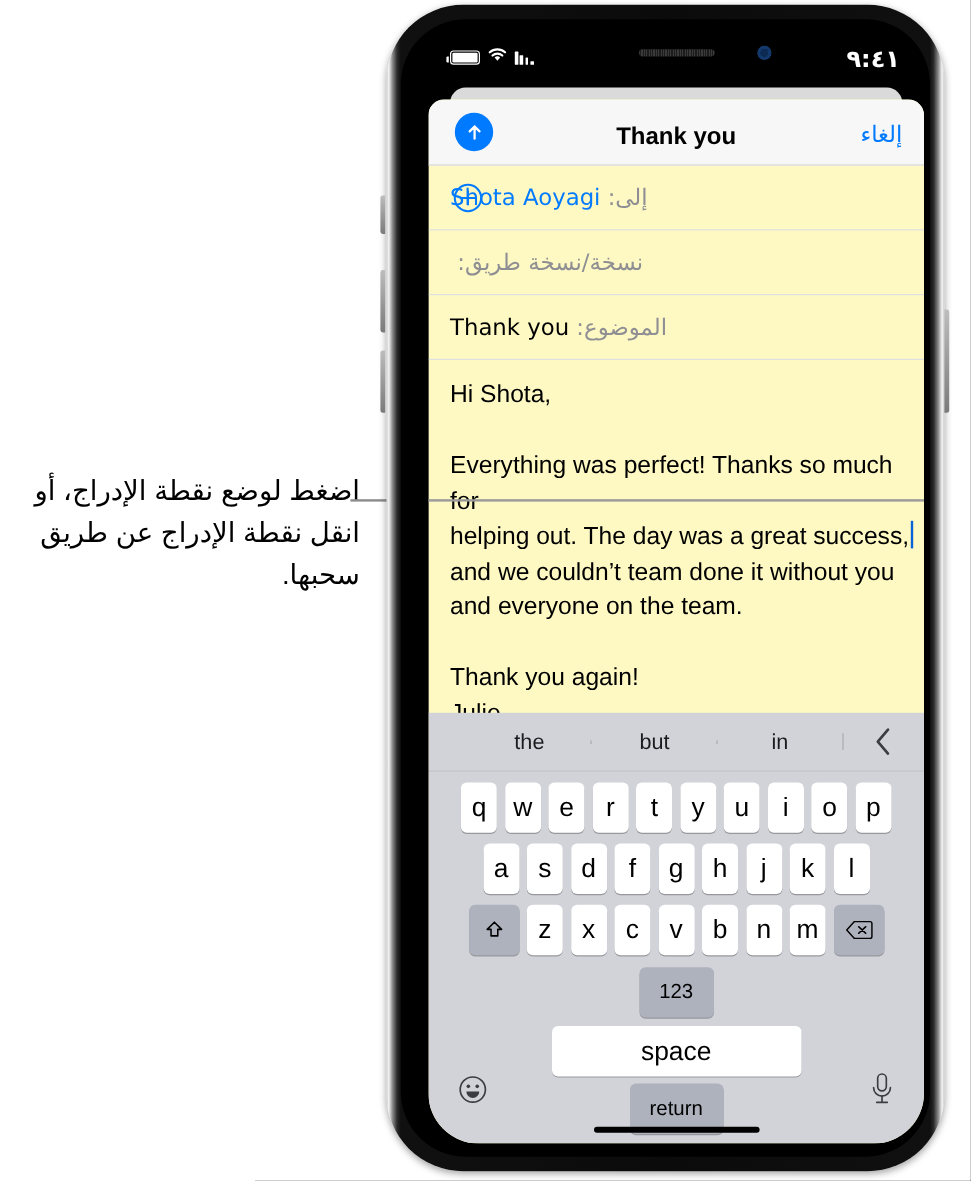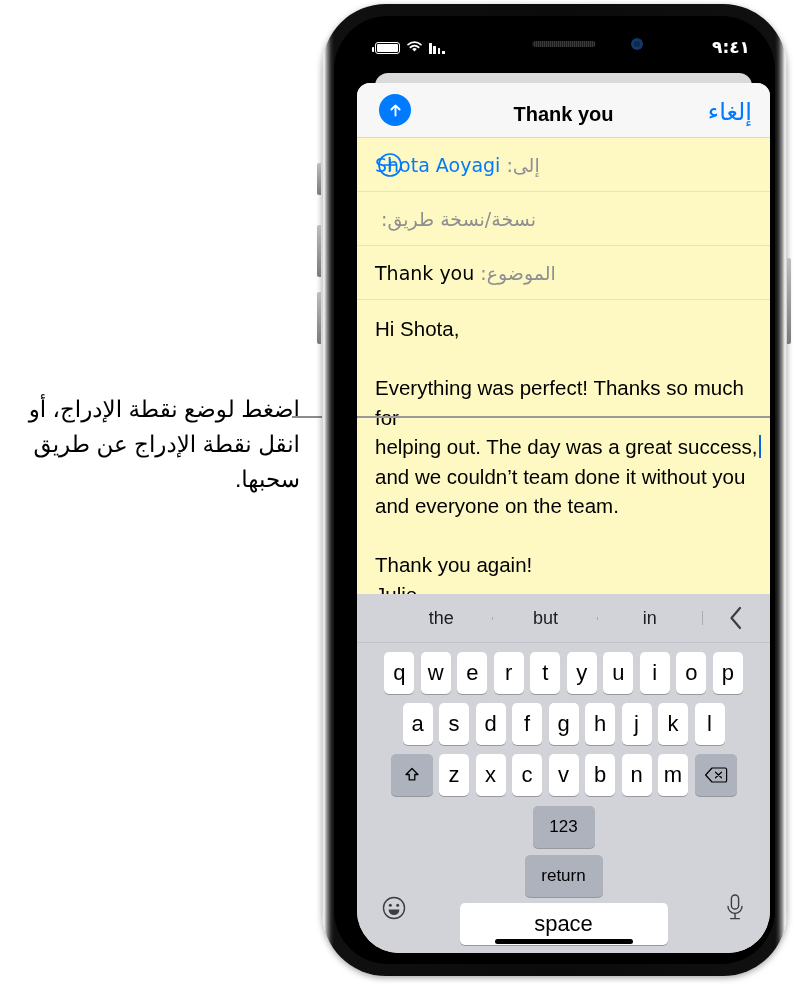--- a/index.html
+++ b/index.html
@@ -86,21 +86,21 @@
     position:absolute;left:60%;margin-left:26px;top:11px;
     width:12px;height:12px;border-radius:50%;
     background:radial-gradient(circle at 50% 50%,#0d2b52 0 40%,#13386b 40% 70%,#0a1a33 70% 100%);
   }
   #status-left{
     position:absolute;left:18px;top:12px;
     display:flex;align-items:center;gap:6px;
   }
   #status-time{
     position:absolute;right:20px;top:10px;
-    font-size:17px;font-weight:600;letter-spacing:.5px;
+    font-size:20px;font-weight:600;letter-spacing:.5px;
     font-family:"DejaVu Sans","Liberation Sans",sans-serif;
   }
   .batt{
     width:25px;height:12px;border:1.6px solid #fff;border-radius:3px;
     position:relative;box-sizing:border-box;
   }
   .batt::before{content:"";position:absolute;left:1.2px;top:1.2px;bottom:1.2px;right:1.2px;background:#fff;border-radius:1px;}
   .batt::after{content:"";position:absolute;left:-4px;top:3.5px;width:2px;height:5px;background:#fff;border-radius:1px 0 0 1px;}
   .bars{display:flex;align-items:flex-end;gap:1.8px;height:12px;}
   .bars i{display:block;width:2.6px;background:#fff;border-radius:.5px;}
@@ -127,21 +127,21 @@
     position:absolute;left:22px;top:50%;transform:translateY(-50%);
     width:32px;height:32px;border-radius:50%;background:#007aff;
     display:flex;align-items:center;justify-content:center;
   }
   #nav-title{
     width:100%;text-align:center;font-size:20px;font-weight:700;color:#000;
     padding-top:8px;
   }
   #cancel-btn{
     position:absolute;right:18px;top:50%;transform:translateY(-50%);
-    color:#007aff;font-size:24px;direction:rtl;
+    color:#007aff;font-size:19px;direction:rtl;
     font-family:"DejaVu Sans","Liberation Sans",sans-serif;
     padding-top:4px;
   }
 
   .field{
     height:53px;border-bottom:1px solid #e0e0e0;
     display:flex;align-items:center;justify-content:flex-end;
     direction:rtl;padding:0 18px;position:relative;
     font-size:19px;
     font-family:"DejaVu Sans","Liberation Sans",sans-serif;
@@ -354,22 +354,22 @@
         <div class="key wide">
           <svg width="24" height="18" viewBox="0 0 24 18">
             <path d="M8 2h13a1.6 1.6 0 0 1 1.6 1.6v10.8A1.6 1.6 0 0 1 21 16H8L1.6 9 8 2z" stroke="#000" stroke-width="1.2" fill="none" stroke-linejoin="round"></path>
             <path d="M11.5 6.2l6 5.6M17.5 6.2l-6 5.6" stroke="#000" stroke-width="1.2" stroke-linecap="round"></path>
           </svg>
         </div>
       </div>
 
       <div class="krow" id="row4">
         <div class="key num">123</div>
+        <div class="key space">space</div>
         <div class="key ret">return</div>
-        <div class="key space">space</div>
       </div>
 
       <div id="kb-bottom">
         <div id="emoji-key">
           <svg width="26" height="26" viewBox="0 0 26 26">
             <circle cx="13" cy="13" r="10.5" stroke="#3c3c43" stroke-width="1.4" fill="none"></circle>
             <circle cx="9.3" cy="10.3" r="1.5" fill="#3c3c43"></circle>
             <circle cx="16.7" cy="10.3" r="1.5" fill="#3c3c43"></circle>
             <path d="M7.6 14.6h10.8a5.4 5.4 0 0 1-10.8 0z" fill="#3c3c43"></path>
           </svg>

